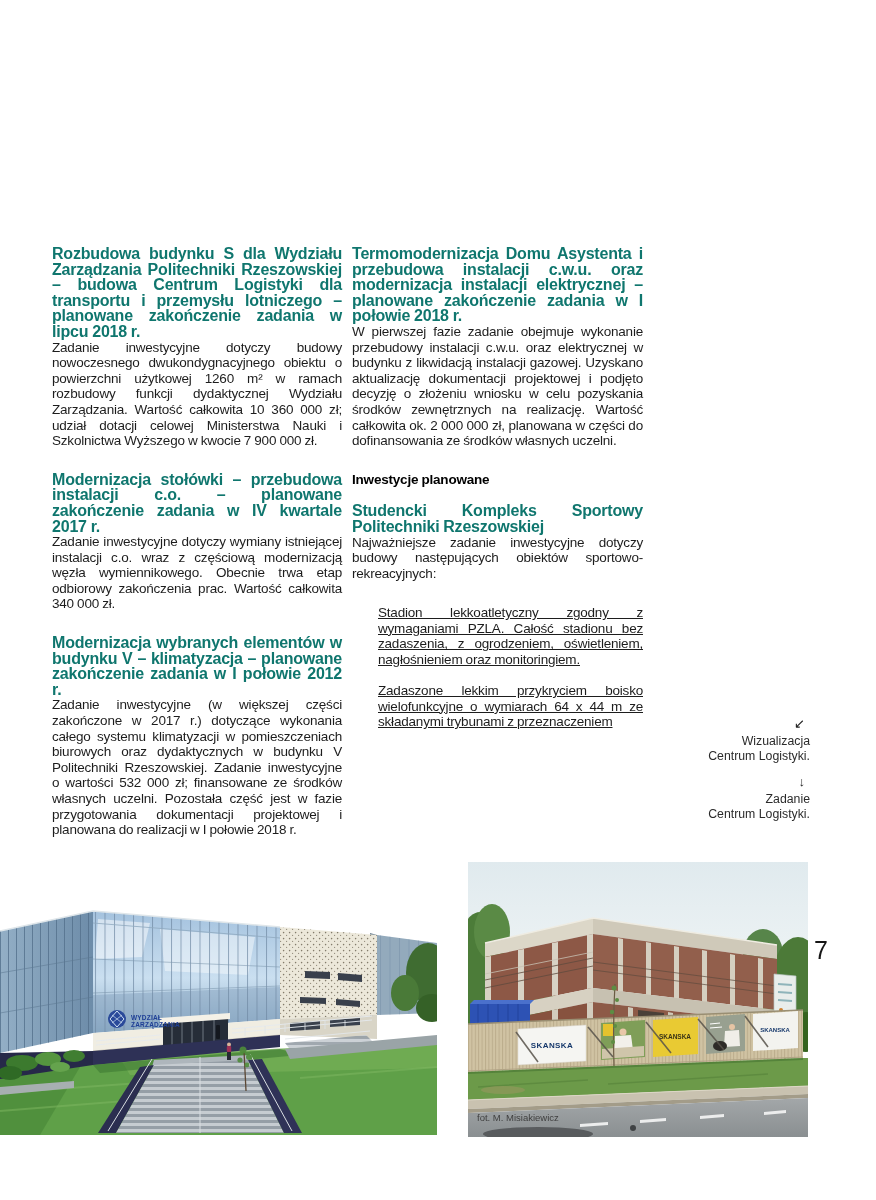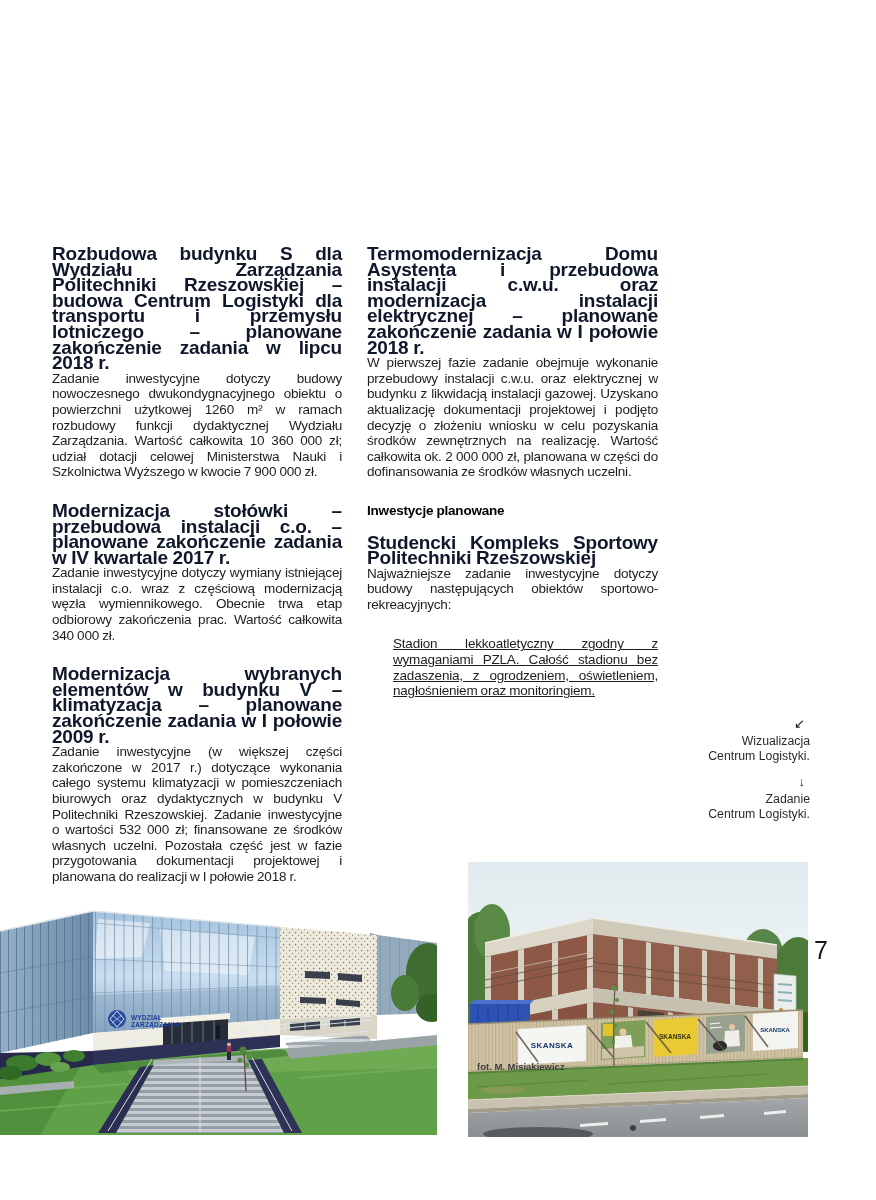--- a/index.html
+++ b/index.html
@@ -3,69 +3,70 @@
 <meta charset="utf-8">
 <style>
   html,body{margin:0;padding:0;}
   body{
     width:876px;height:1200px;position:relative;background:#ffffff;
     font-family:"Liberation Sans",sans-serif;color:#1d1d1d;overflow:hidden;
   }
   .col{position:absolute;top:246px;width:290px;font-size:13.5px;line-height:15.6px;
        text-align:justify;letter-spacing:-0.2px;word-spacing:-0.4px;color:#1d1d1d;}
   .col-left{left:52px;}
-  .col-right{left:367px;width:291px;}
-  .col h3{font-size:19px;line-height:15.6px;margin:0;font-weight:bold;color:#0f172a;text-align:justify;}
+  .col-right{left:352px;width:291px;}
+  .col h3{font-size:16px;line-height:15.6px;margin:0;font-weight:bold;color:#0f766e;text-align:justify;}
   .sec-body{margin:0 0 23px;}
   .subhead{font-weight:bold;margin:12px 0 16px;color:#000;}
   .indent{padding-left:26px;}
   .indent p{margin:0 0 15.5px;text-decoration:underline;}
   .caption{position:absolute;width:160px;text-align:right;font-size:12.3px;line-height:15px;color:#2b2b2b;}
   .cap-vis{left:650px;top:716px;}
   .cap-bud{left:650px;top:774px;}
   .cap-arrow{display:block;padding-right:5px;font-size:13px;margin-bottom:3px;color:#222;}
   .page-number{position:absolute;left:814px;top:936px;font-size:25px;color:#161616;}
   .figure{position:absolute;}
   .fig-left{left:0;top:853px;width:437px;height:282px;}
   .fig-right{left:468px;top:862px;width:340px;height:275px;}
   .fig-sign{position:absolute;left:131px;top:1014px;font-size:6.5px;line-height:7px;
             font-weight:bold;color:#1e3f96;letter-spacing:0.2px;}
-  .fig-credit{position:absolute;left:477px;top:1061px;font-size:9.5px;color:#3f3f3f;font-weight:bold;}
+  .fig-credit{position:absolute;left:477px;top:1112px;font-size:9.5px;color:#3f3f3f;}
   svg{display:block;}
   svg text{font-family:"Liberation Sans",sans-serif;font-weight:bold;}
 </style>
 </head>
 <body>
 
 <div class="col col-left">
   <section>
     <h3>Rozbudowa budynku S dla Wydziału Zarządzania Politechniki Rzeszowskiej – budowa Centrum Logistyki dla transportu i przemysłu lotniczego – planowane zakończenie zadania w lipcu 2018 r.</h3>
     <p class="sec-body">Zadanie inwestycyjne dotyczy budowy nowoczesnego dwukondygnacyjnego obiektu o powierzchni użytkowej 1260 m² w ramach rozbudowy funkcji dydaktycznej Wydziału Zarządzania. Wartość całkowita 10 360 000 zł; udział dotacji celowej Ministerstwa Nauki i Szkolnictwa Wyższego w kwocie 7 900 000 zł.</p>
   </section>
   <section>
     <h3>Modernizacja stołówki – przebudowa instalacji c.o. – planowane zakończenie zadania w IV kwartale 2017 r.</h3>
     <p class="sec-body">Zadanie inwestycyjne dotyczy wymiany istniejącej instalacji c.o. wraz z częściową modernizacją węzła wymiennikowego. Obecnie trwa etap odbiorowy zakończenia prac. Wartość całkowita 340 000 zł.</p>
   </section>
   <section>
-    <h3>Modernizacja wybranych elementów w budynku V – klimatyzacja – planowane zakończenie zadania w I połowie 2009 r.</h3>
+    <h3>Modernizacja wybranych elementów w budynku V – klimatyzacja – planowane zakończenie zadania w I połowie 2012 r.</h3>
     <p class="sec-body">Zadanie inwestycyjne (w większej części zakończone w 2017 r.) dotyczące wykonania całego systemu klimatyzacji w pomieszczeniach biurowych oraz dydaktycznych w budynku V Politechniki Rzeszowskiej. Zadanie inwestycyjne o wartości 532 000 zł; finansowane ze środków własnych uczelni. Pozostała część jest w fazie przygotowania dokumentacji projektowej i planowana do realizacji w I połowie 2018 r.</p>
   </section>
 </div>
 
 <div class="col col-right">
   <section>
     <h3>Termomodernizacja Domu Asystenta i przebudowa instalacji c.w.u. oraz modernizacja instalacji elektrycznej – planowane zakończenie zadania w I połowie 2018 r.</h3>
     <p class="sec-body">W pierwszej fazie zadanie obejmuje wykonanie przebudowy instalacji c.w.u. oraz elektrycznej w budynku z likwidacją instalacji gazowej. Uzyskano aktualizację dokumentacji projektowej i podjęto decyzję o złożeniu wniosku w celu pozyskania środków zewnętrznych na realizację. Wartość całkowita ok. 2 000 000 zł, planowana w części do dofinansowania ze środków własnych uczelni.</p>
   </section>
   <p class="subhead">Inwestycje planowane</p>
   <section>
     <h3>Studencki Kompleks Sportowy Politechniki Rzeszowskiej</h3>
     <p class="sec-body" style="margin-bottom:24px">Najważniejsze zadanie inwestycyjne dotyczy budowy następujących obiektów sportowo-rekreacyjnych:</p>
     <div class="indent">
       <p>Stadion lekkoatletyczny zgodny z wymaganiami PZLA. Całość stadionu bez zadaszenia, z ogrodzeniem, oświetleniem, nagłośnieniem oraz monitoringiem.</p>
+      <p>Zadaszone lekkim przykryciem boisko wielofunkcyjne o wymiarach 64 x 44 m ze składanymi trybunami z przeznaczeniem</p>
     </div>
   </section>
 </div>
 
 <div class="caption cap-vis">
   <span class="cap-arrow">↙</span>
   <span>Wizualizacja</span><br>
   <span>Centrum Logistyki.</span>
 </div>
 <div class="caption cap-bud">

